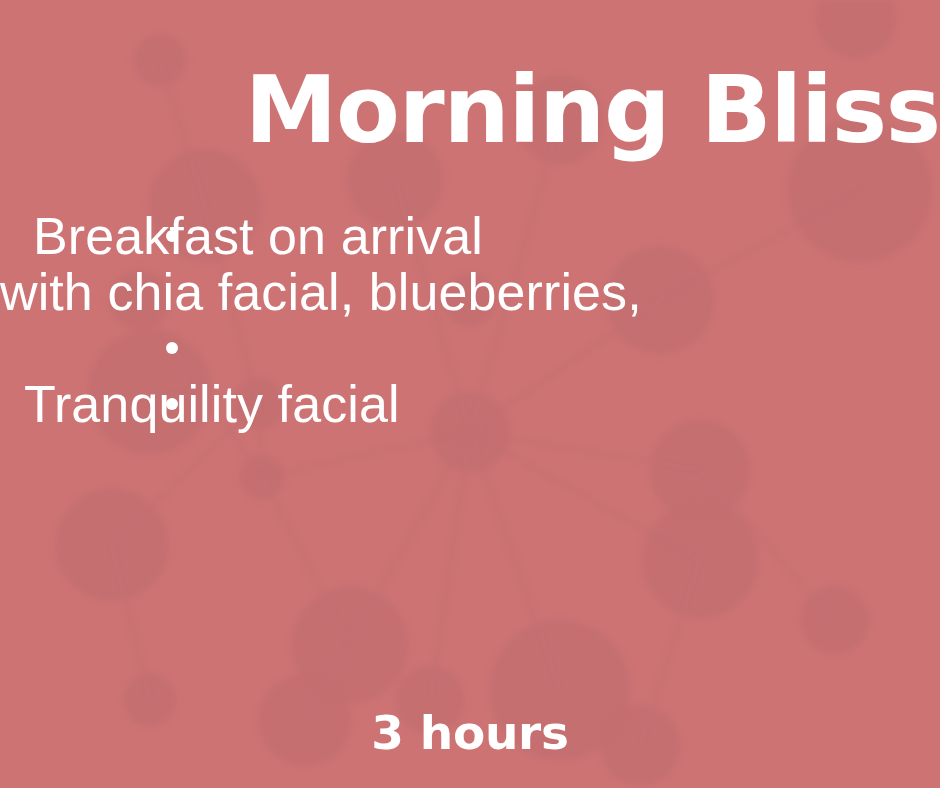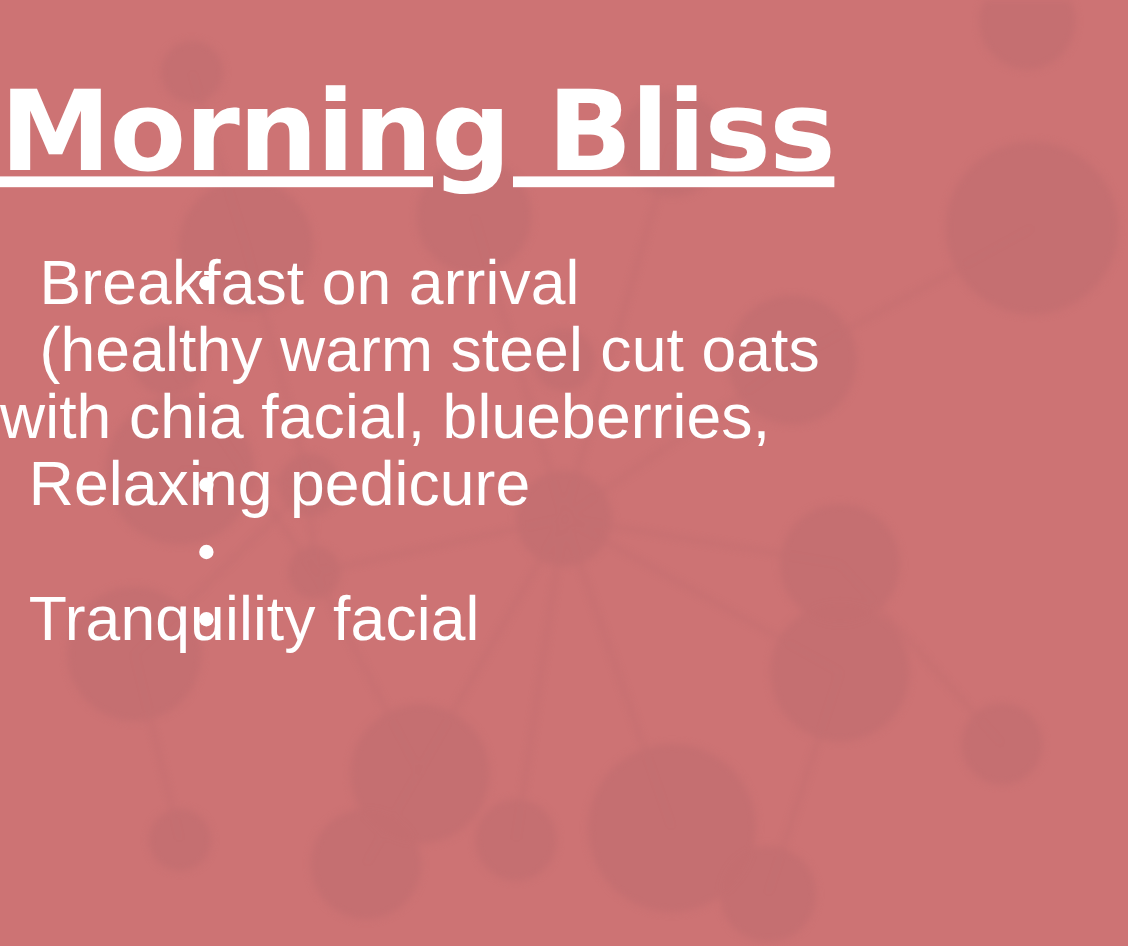--- a/index.html
+++ b/index.html
@@ -46,29 +46,28 @@
   #content {
     position:absolute;
     inset:0;
     z-index:2;
   }
 
   #title {
     position:absolute;
     top:62px; left:0;
     width:940px;
-    text-align:left;
+    text-align:right;
     color:#ffffff;
     font-size:93px;
     font-weight:800;
     letter-spacing:-1.2px;
     line-height:1.05;
     font-family:"DejaVu Sans", sans-serif;
     white-space:nowrap;
-    text-decoration:underline;
   }
 
   #bullet-list {
     position:absolute;
     top:208px; left:0;
     width:940px;
     list-style:none;
   }
 
   .line {
@@ -180,34 +179,28 @@
 
   <div id="content">
 
     <h1 id="title">Morning Bliss</h1>
 
     <ul id="bullet-list">
       <li class="line l1">
         <span class="marker"></span>
         <span class="text">Breakfast on arrival</span>
       </li>
-      <li class="line l2">
-        <span class="text">(healthy warm steel cut oats</span>
-      </li>
       <li class="line l3">
         <span class="text">with chia facial, blueberries,</span>
-      </li>
-      <li class="line l5">
-        <span class="marker"></span>
-        <span class="text">Relaxing pedicure</span>
       </li>
       <li class="line l6">
         <span class="marker"></span>
       </li>
       <li class="line l7">
         <span class="marker"></span>
         <span class="text">Tranquility facial</span>
       </li>
     </ul>
 
+    <div id="duration">3 hours</div>
 
   </div>
 </div>
 
 </body></html>

